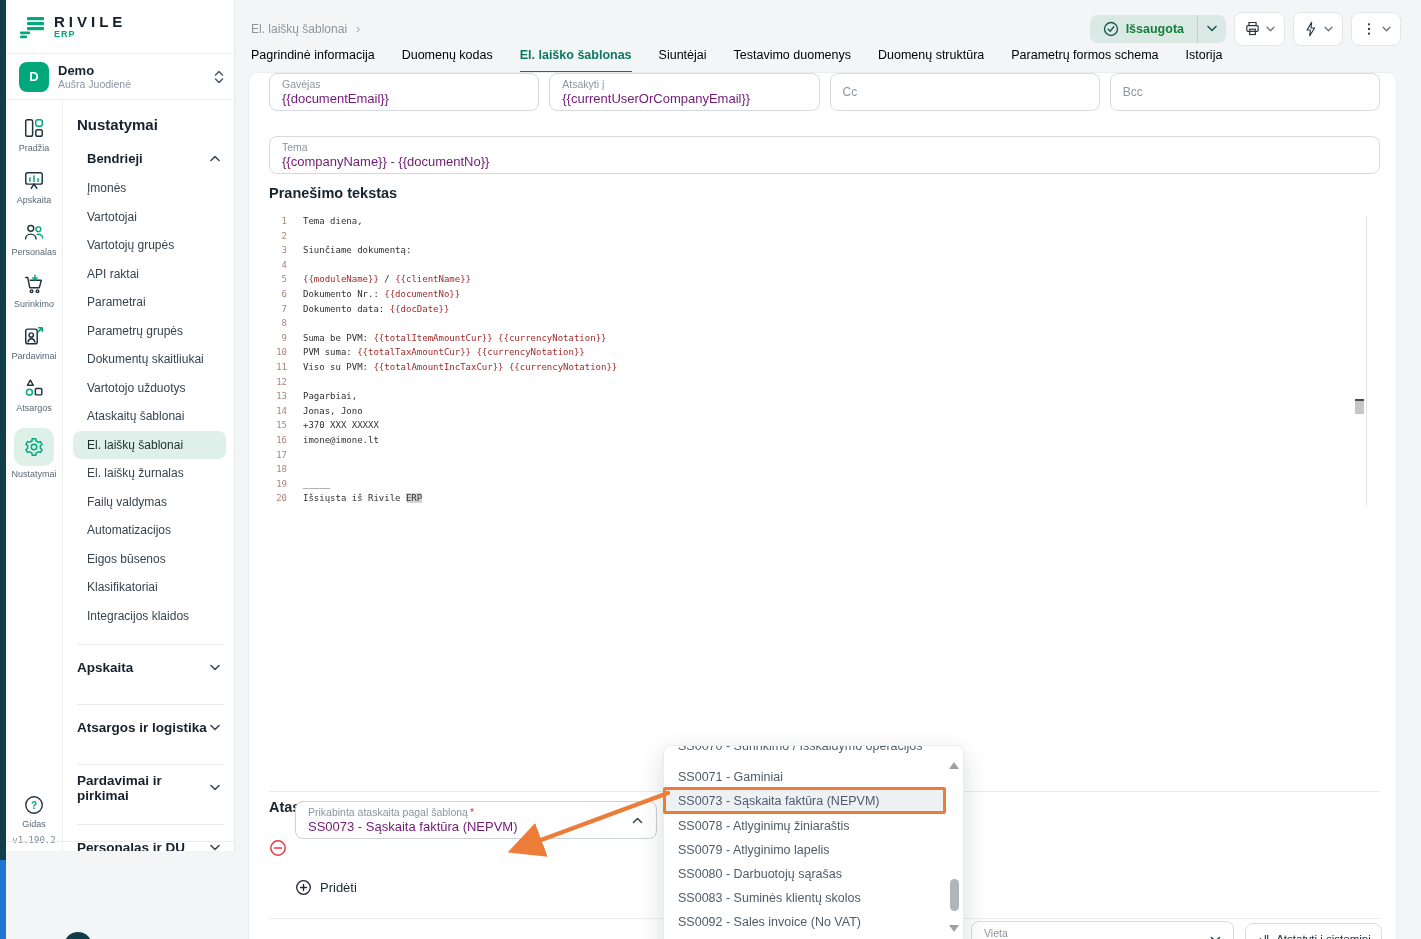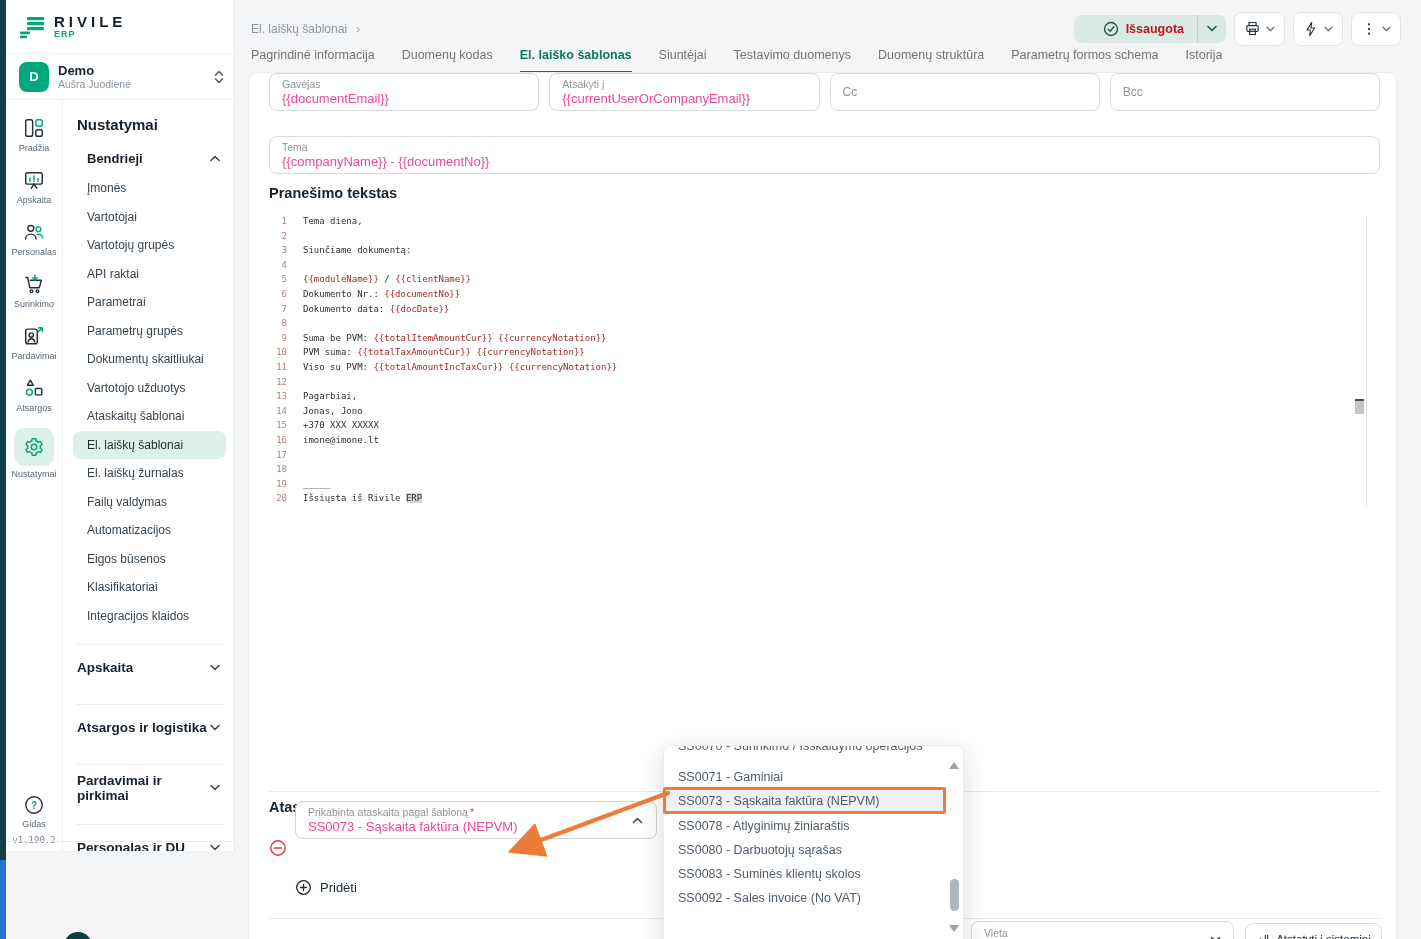--- a/index.html
+++ b/index.html
@@ -42,33 +42,33 @@
   .menu-sec { height:45px; display:flex; align-items:center; justify-content:space-between; font-size:13.5px; font-weight:700; color:#16212c; padding-right:6px; cursor:pointer; }
   .sb-bottom-line { position:absolute; bottom:9px; left:0; width:100%; height:1px; background:#e9ebee; }
   .chat-bubble { position:absolute; left:64px; top:932px; width:28px; height:28px; border-radius:50%; background:#123c46; z-index:15; }
   
   .main { position:absolute; left:235px; top:0; right:0; bottom:0; }
   .top { display:flex; align-items:center; padding:13px 20px 0 16px; height:44px; }
   .crumb { font-size:12px; color:#8d949c; cursor:pointer; white-space:nowrap; }
   .crumb-sep { margin:0 9px; color:#aab0b6; font-size:13px; }
   .page-title { font-size:15px; font-weight:700; color:#13202b; white-space:nowrap; }
   .actions { margin-left:auto; display:flex; gap:8px; align-items:center; }
-  .btn-save { display:flex; height:28px; background:var(--save-bg,#dbe9e4); border-radius:8px; color:#b91c1c; cursor:pointer; overflow:hidden;padding-left:16px; }
+  .btn-save { display:flex; height:28px; background:var(--save-bg,#dbe9e4); border-radius:8px; color:#15803d; cursor:pointer; overflow:hidden; }
   .save-main { display:flex; align-items:center; gap:7px; padding:0 13px; font-size:12.5px; font-weight:700; }
   .save-caret { width:29px; display:flex; align-items:center; justify-content:center; border-left:1px solid rgba(20,70,60,.14); }
   .btn-icon { height:34px; padding:0 9px; background:#fff; border:1px solid #e3e5e8; border-radius:8px; display:flex; align-items:center; gap:5px; cursor:pointer; color:#2a3945; }
   .tabs { display:flex; gap:27px; margin:4px 0 0 16px; height:26px; }
-  .tab { font-size:12.5px; color:#737373; padding-bottom:8px; cursor:pointer; white-space:nowrap; }
+  .tab { font-size:12.5px; color:#000000; padding-bottom:8px; cursor:pointer; white-space:nowrap; }
   .tab.active { color:var(--tab,#0a7a5e); font-weight:700; border-bottom:3px solid var(--tab,#0a7a5e); }
   
   .card { position:absolute; left:13px; right:24px; top:72px; bottom:-12px; background:#fff; border:1px solid #ebedf0; border-radius:10px 10px 0 0; z-index:1; }
   .fields-row { position:absolute; top:0; left:20px; right:16px; display:flex; gap:10px; }
   .field { flex:1; height:38px; border:1px solid #d6dade; border-radius:8px; padding:4px 12px 0; background:#fff; cursor:text; }
   .f-label { font-size:10.5px; color:#8d959d; line-height:13px; white-space:nowrap; }
-  .f-value { font-size:13px; color:#ec4899; line-height:16px; white-space:nowrap; }
+  .f-value { font-size:13px; color:#701a75; line-height:16px; white-space:nowrap; }
   .field.empty { padding-top:0; display:flex; align-items:center; }
   .field.empty .f-label { font-size:12px; }
   .subject { position:absolute; top:63px; left:20px; right:16px; height:38px; }
   .subject .field { width:100%; }
   .editor-title, .reports-title { position:absolute; left:20px; font-size:14.5px; font-weight:700; color:#16242e; }
   .editor-title { top:112px; }
   
   .editor { position:absolute; top:141px; left:20px; right:29px; height:293px; font-family:"DejaVu Sans Mono", monospace; font-size:9px; cursor:text; }
   .ed-border { position:absolute; right:0; top:2px; bottom:0; width:1px; background:#e3e5e8; }
   .ed-thumb { position:absolute; right:3px; top:185px; width:9px; height:15px; background:#c3c7cb; border-top:2px solid #4d4d4d; cursor:grab; }
@@ -544,20 +544,21 @@
       </div>
     </section>
   </main>
 
   <div class="dd-panel">
     <div class="dd-list">
         <div class="dd-item">SS0070 - Surinkimo / Išskaidymo operacijos</div>
         <div class="dd-item">SS0071 - Gaminiai</div>
         <div class="dd-item selected">SS0073 - Sąskaita faktūra (NEPVM)</div>
         <div class="dd-item">SS0078 - Atlyginimų žiniaraštis</div>
+        <div class="dd-item">SS0079 - Atlyginimo lapelis</div>
         <div class="dd-item">SS0080 - Darbuotojų sąrašas</div>
         <div class="dd-item">SS0083 - Suminės klientų skolos</div>
         <div class="dd-item">SS0092 - Sales invoice (No VAT)</div>
       </div>
     <div class="dd-scroll">
       <span class="dd-up"></span>
       <span class="dd-thumb"></span>
       <span class="dd-down"></span>
     </div>
   </div>

